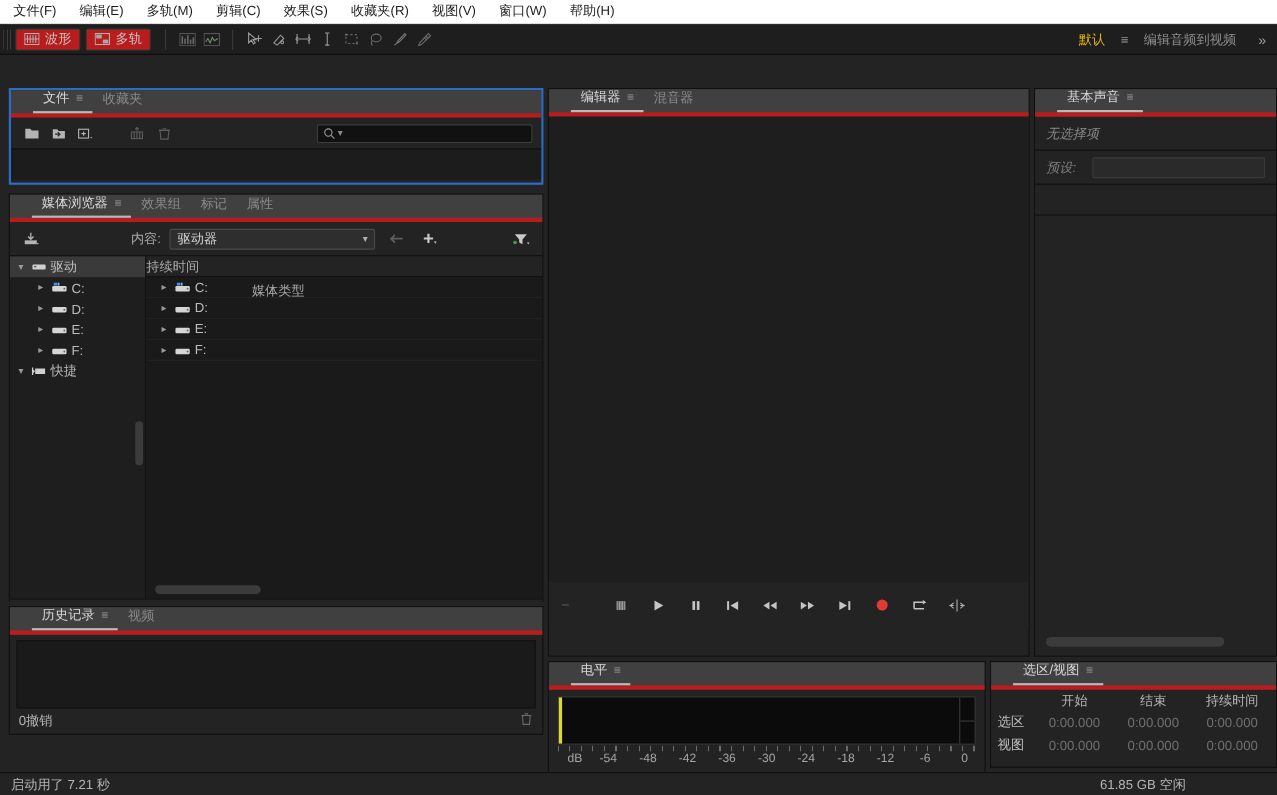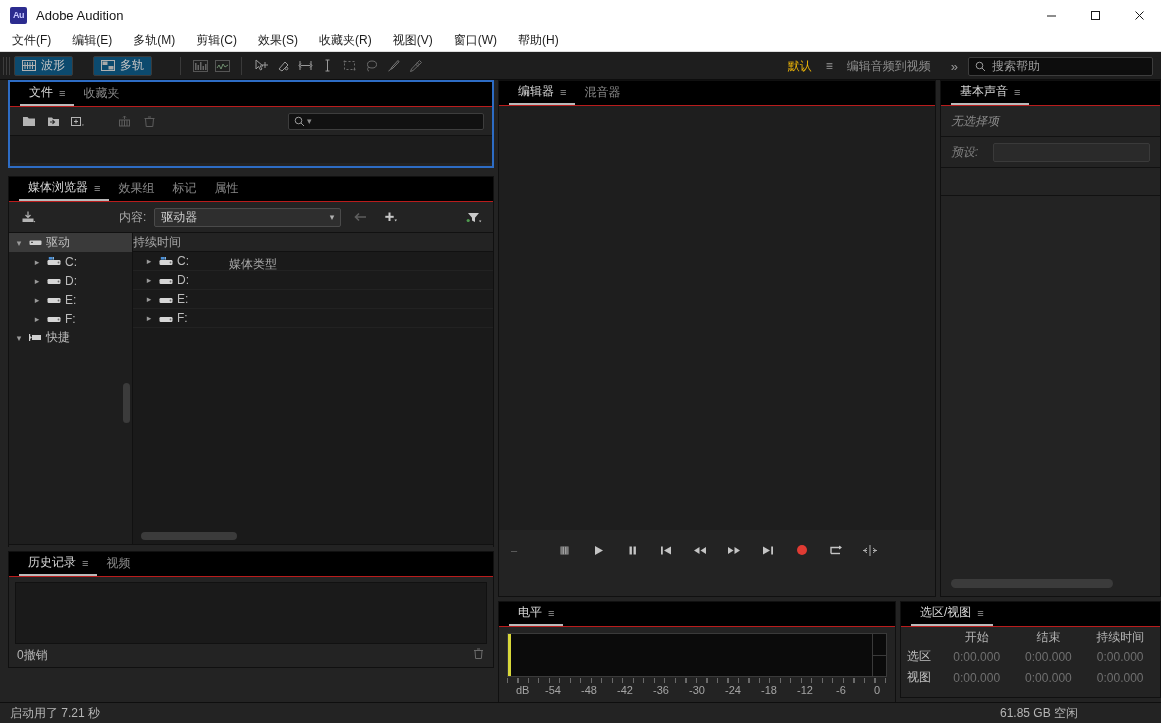--- a/index.html
+++ b/index.html
@@ -32,40 +32,40 @@
   .menubar{ height:22px; background:#ffffff; display:flex; align-items:center;
             padding-left:10px; border-bottom:1px solid #dcdcdc; }
   .menu-item{ font-size:12px; color:#1c1c1c; padding:2px 10px 3px 2px; margin-right:9px; }
 
   
   .toolbar{ height:28px; background:#1e1e1e; display:flex; align-items:center;
             border-bottom:1px solid #0d0d0d; position:relative; }
   .grip{ width:7px; height:18px; margin-left:3px; margin-right:4px;
          background:repeating-linear-gradient(to right,#3d3d3d 0 1px,transparent 1px 3px); }
   .tbtn{ display:flex; align-items:center; gap:5px; height:20px; padding:0 7px;
-         border:1px solid #3a3a3a; background:#0c4a6e; border-radius:2px;
-         color:#c4c4c4; font-size:12px; margin-right:20px; }
+         border:1px solid #3a3a3a; background:#b91c1c; border-radius:2px;
+         color:#c4c4c4; font-size:12px; margin-right:5px; }
   .tsep{ width:1px; height:18px; background:#3a3a3a; margin:0 8px; }
   .ticon{ width:22px; height:20px; display:flex; align-items:center; justify-content:center;
           color:#8d8d8d; }
   .ticon.dim{ color:#5c5c5c; }
   .ws-area{ position:absolute; right:0; top:0; height:28px; display:flex; align-items:center; }
   .ws-item{ font-size:12px; color:#8d8d8d; padding:0 10px; height:28px;
             display:flex; align-items:center; }
   .ws-item.active{ color:#eab308; }
   .ws-ham{ color:#9a9a9a; padding:0 4px; font-size:12px; }
   .ws-more{ color:#9a9a9a; padding:0 10px; font-size:13px; }
   .helpsearch{ width:185px; height:19px; background:#0d0d0d; border:1px solid #3d3d3d;
                border-radius:2px; display:flex; align-items:center; padding:0 6px;
                gap:6px; margin-right:8px; color:#9a9a9a; font-size:12px; }
 
   
   .panel{ position:absolute; background:#232323; border:1px solid #101010; }
-  .panel-tabs{ height:25px; background:#000000; display:flex; align-items:flex-end;
-               border-bottom:1px solid #b91c1c; padding-left:10px; }
+  .panel-tabs{ height:25px; background:#404040; display:flex; align-items:flex-end;
+               border-bottom:4px solid #b91c1c; padding-left:20px; }
   .ptab{ font-size:12px; color:#8a8a8a; padding:3px 9px 4px; display:flex;
          align-items:center; gap:6px; height:24px; }
   .ptab.active{ color:#d8d8d8; border-bottom:2px solid #b9b9b9; }
   .ptab .ham{ color:#9a9a9a; font-size:11px; letter-spacing:0; }
 
   
   #files-panel{ left:8px; top:80px; width:486px; height:88px; border:2px solid #2d6cc4; }
   .files-tools{ height:28px; display:flex; align-items:center; padding:0 8px; gap:2px;
                 background:#232323; }
   .files-search{ margin-left:auto; width:196px; height:17px; background:#111;
@@ -163,42 +163,20 @@
   .status-right{ position:absolute; left:1000px; color:#b5b5b5; }
 
   .hscroll{ position:absolute; height:8px; background:#3b3b3b; border-radius:4px; }
   .vscroll{ position:absolute; width:7px; background:#3b3b3b; border-radius:4px; }
 </style>
 </head>
 <body>
 
 <div class="app">
 
-  <div class="titlebar">
-    <div class="au-logo">Au</div>
-    <div class="app-title">Adobe Audition</div>
-    <div class="wincontrols">
-      <div class="wc">
-        <svg width="11" height="11" viewBox="0 0 11 11">
-            <line x1="1" y1="6" x2="10" y2="6" stroke="#1a1a1a" stroke-width="1"></line>
-          </svg>
-      </div>
-      <div class="wc">
-        <svg width="11" height="11" viewBox="0 0 11 11">
-            <rect x="1.5" y="1.5" width="8" height="8" fill="none" stroke="#1a1a1a" stroke-width="1"></rect>
-          </svg>
-      </div>
-      <div class="wc close">
-        <svg width="11" height="11" viewBox="0 0 11 11">
-            <line x1="1.5" y1="1.5" x2="9.5" y2="9.5" stroke="#1a1a1a" stroke-width="1"></line>
-            <line x1="9.5" y1="1.5" x2="1.5" y2="9.5" stroke="#1a1a1a" stroke-width="1"></line>
-          </svg>
-      </div>
-    </div>
-  </div>
 
   <div class="menubar">
     <div class="menu-item">文件(F)</div>
     <div class="menu-item">编辑(E)</div>
     <div class="menu-item">多轨(M)</div>
     <div class="menu-item">剪辑(C)</div>
     <div class="menu-item">效果(S)</div>
     <div class="menu-item">收藏夹(R)</div>
     <div class="menu-item">视图(V)</div>
     <div class="menu-item">窗口(W)</div>
@@ -304,27 +282,20 @@
           <line x1="9" y1="3.5" x2="11.5" y2="6" stroke="#6a6a6a"></line>
           <line x1="7.5" y1="5" x2="10" y2="7.5" stroke="#6a6a6a"></line>
         </svg>
     </div>
 
     <div class="ws-area">
       <div class="ws-item active">默认</div>
       <div class="ws-ham">≡</div>
       <div class="ws-item">编辑音频到视频</div>
       <div class="ws-more">»</div>
-      <div class="helpsearch">
-        <svg width="11" height="11" viewBox="0 0 11 11">
-            <circle cx="4.5" cy="4.5" r="3.3" fill="none" stroke="#9a9a9a"></circle>
-            <line x1="7" y1="7" x2="10" y2="10" stroke="#9a9a9a"></line>
-          </svg>
-        <span>搜索帮助</span>
-      </div>
     </div>
   </div>
 
   <div class="panel" id="files-panel">
     <div class="panel-tabs">
       <div class="ptab active">
         <span>文件</span>
         <span class="ham">≡</span>
       </div>
       <div class="ptab">

